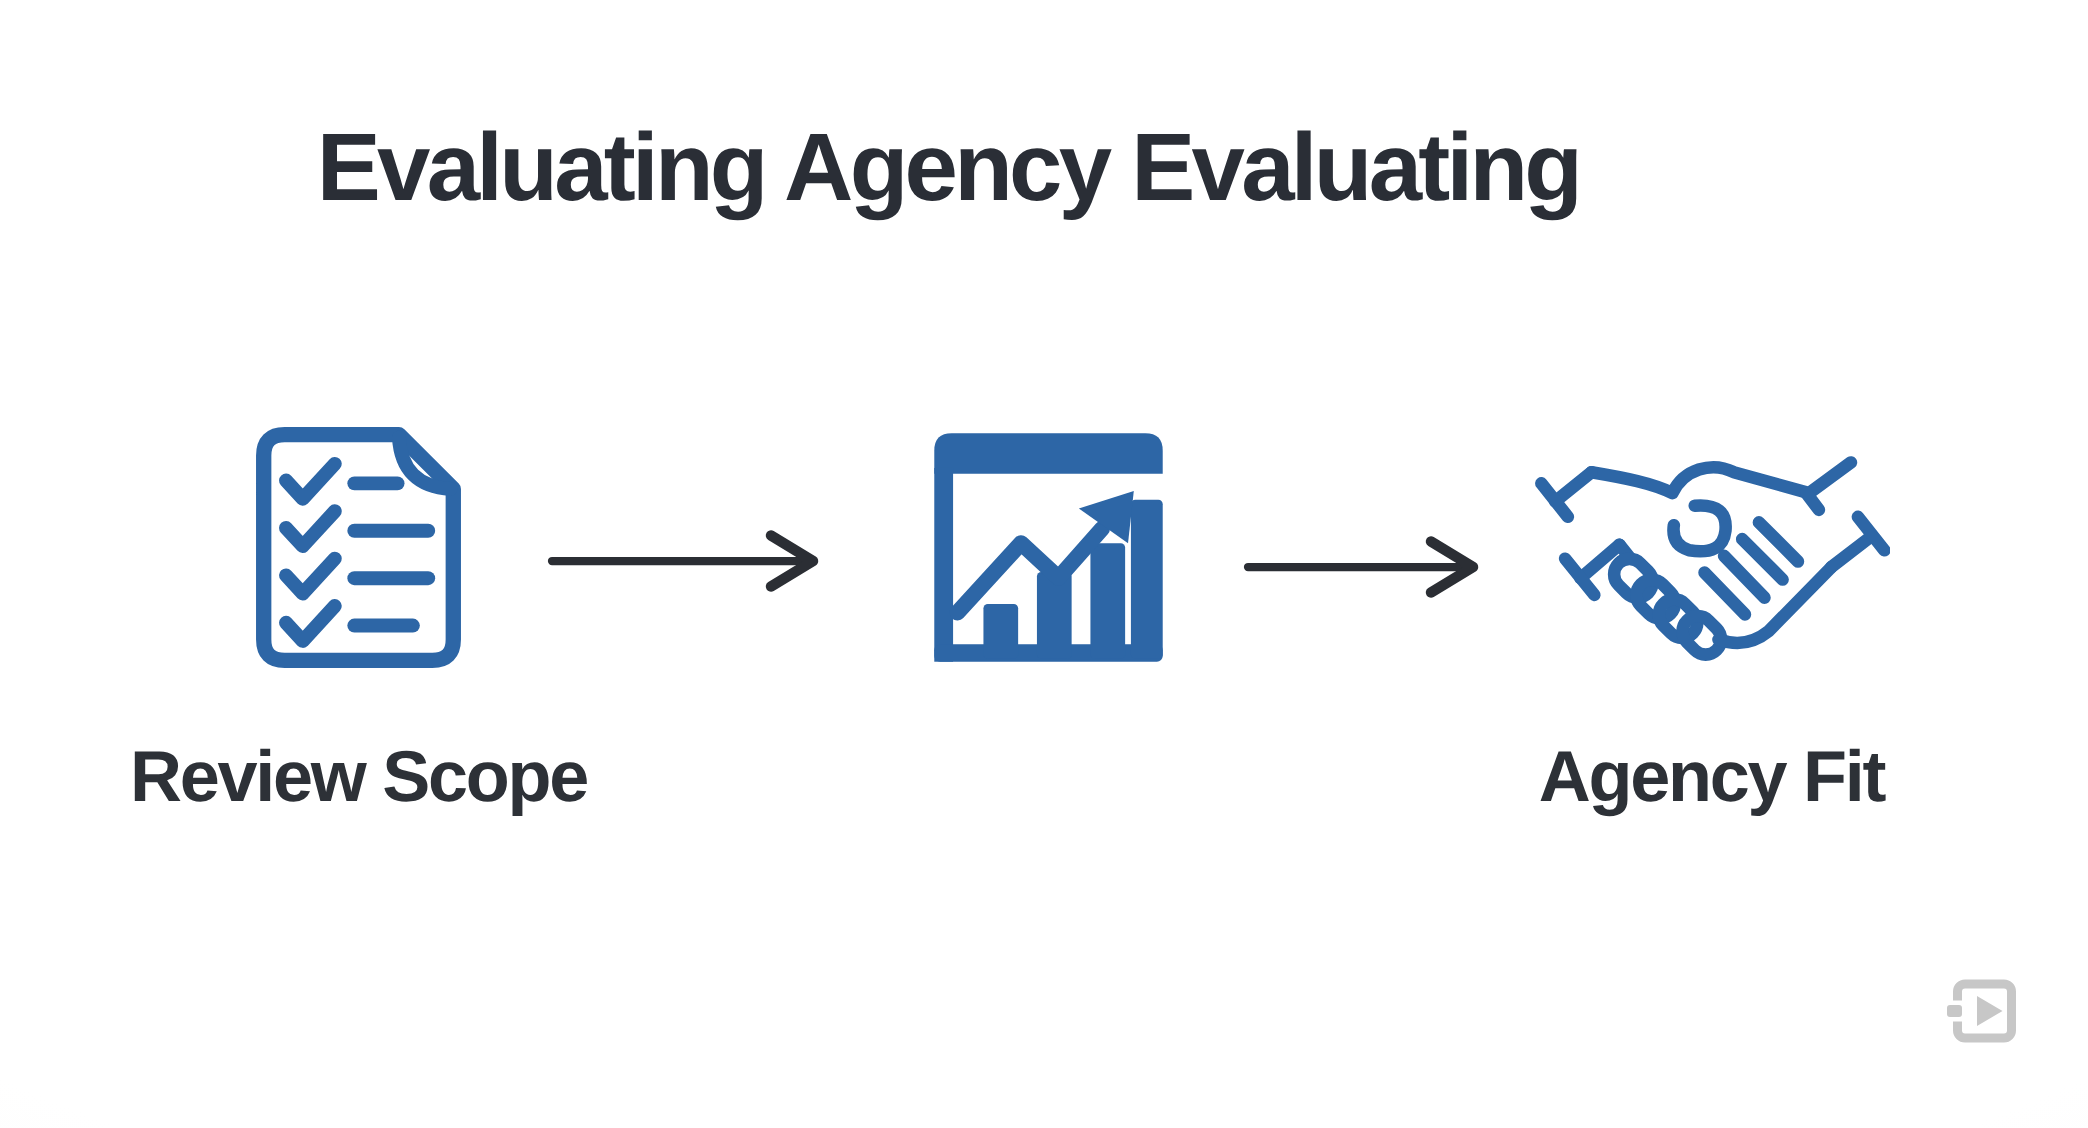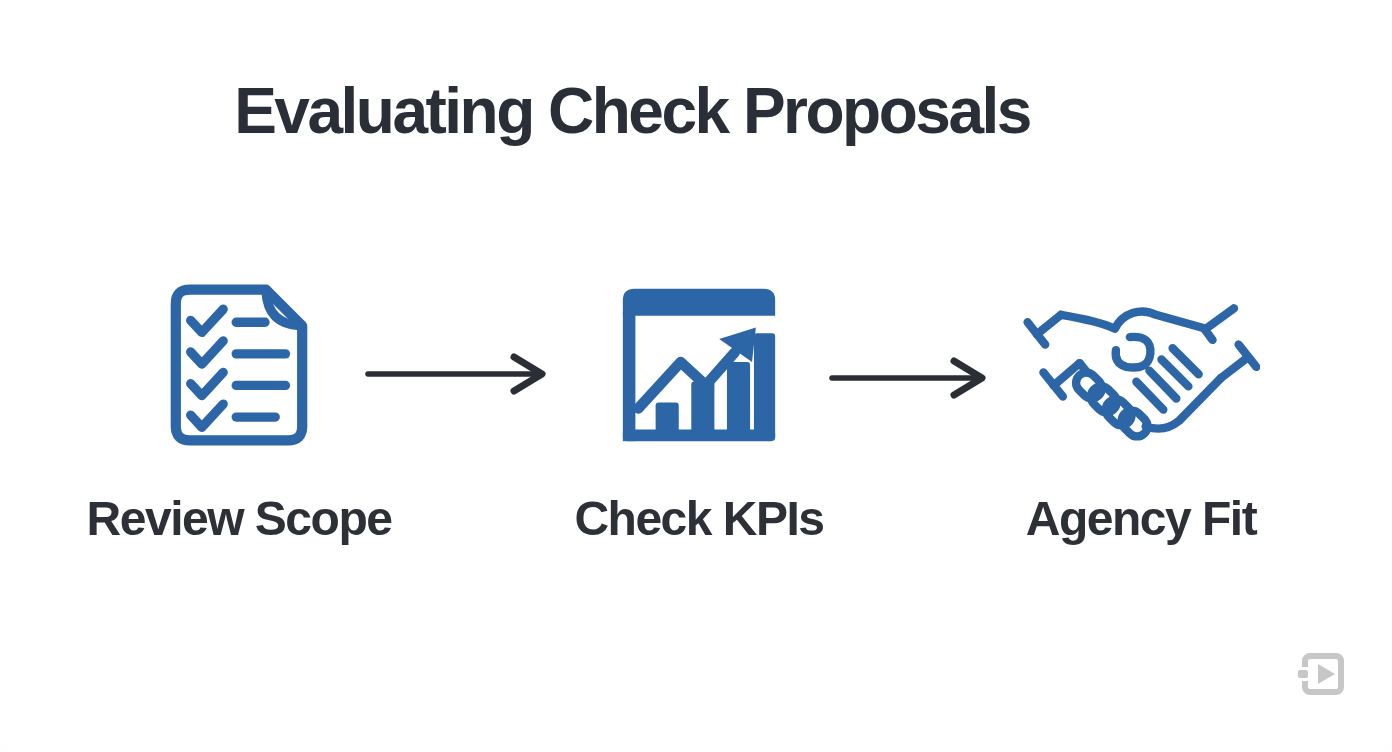--- a/index.html
+++ b/index.html
@@ -54,21 +54,21 @@
     position: absolute;
     left: 1297px; top: 648px;
     width: 50px; height: 50px;
     color: var(--watermark-gray, #c7c7c7);
   }
   svg { display: block; }
 </style>
 </head>
 <body>
 
-<div class="title">Evaluating Check Proposals</div>
+<div class="title">Evaluating Agency Evaluating</div>
 
 <div class="step step-1">
   <div class="step-icon">
     <svg width="158" height="168" viewBox="0 0 170 180" fill="none" stroke="currentColor" stroke-linecap="round" stroke-linejoin="round">
       <path d="M114,9 H32 Q17,9 17,24 V156 Q17,171 32,171 H138 Q153,171 153,156 V48 Z" stroke-width="11"></path>
       <path d="M114,11 Q116,46 151,48" stroke-width="10"></path>
       <path d="M33,42 l12,13 l23,-25" stroke-width="10"></path>
       <path d="M33,76 l12,13 l23,-25" stroke-width="10"></path>
       <path d="M33,110 l12,13 l23,-25" stroke-width="10"></path>
       <path d="M33,144 l12,13 l23,-25" stroke-width="10"></path>
@@ -95,21 +95,20 @@
       <rect x="4" y="28" width="13" height="134" fill="currentColor"></rect>
       <rect x="4" y="150" width="158" height="12" rx="4" fill="currentColor"></rect>
       <rect x="140" y="50" width="22" height="110" rx="3" fill="currentColor"></rect>
       <rect x="38" y="122" width="24" height="38" rx="3" fill="currentColor"></rect>
       <rect x="75" y="100" width="24" height="60" rx="3" fill="currentColor"></rect>
       <rect x="112" y="80" width="24" height="80" rx="3" fill="currentColor"></rect>
       <polyline points="20,128 64,80 90,104 120,70" fill="none" stroke="currentColor" stroke-width="11" stroke-linecap="round" stroke-linejoin="round"></polyline>
       <polygon points="142,44 138,80 104,56" fill="currentColor"></polygon>
     </svg>
   </div>
-  <div class="step-label">Check KPIs</div>
 </div>
 
 <div class="connector connector-2">
   <svg width="166" height="44" viewBox="0 0 166 44" fill="none" stroke="currentColor" stroke-linecap="round" stroke-linejoin="round">
     <path d="M6,22 H150" stroke-width="5.5"></path>
     <path d="M128,5 L156,22 L128,39" stroke-width="7"></path>
   </svg>
 </div>
 
 <div class="step step-3">

